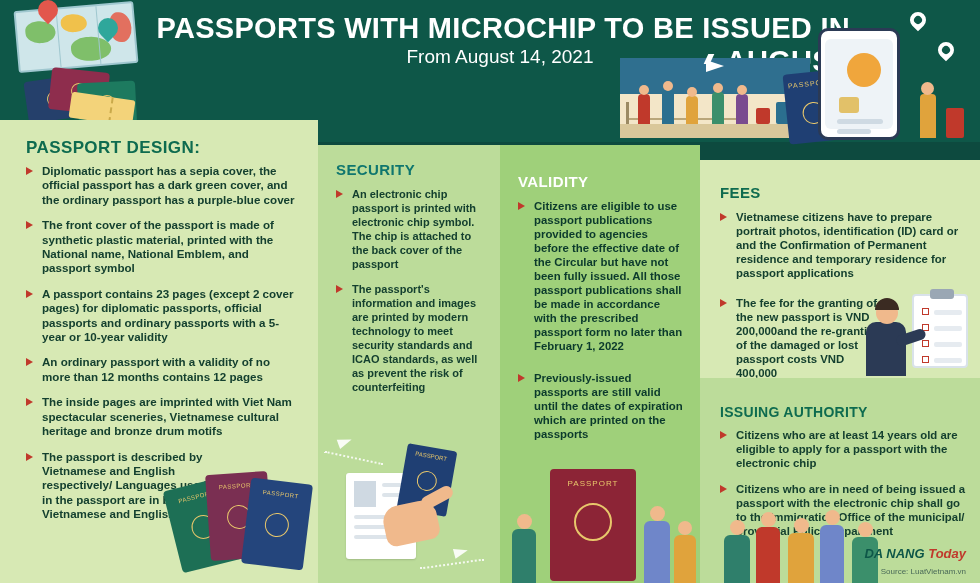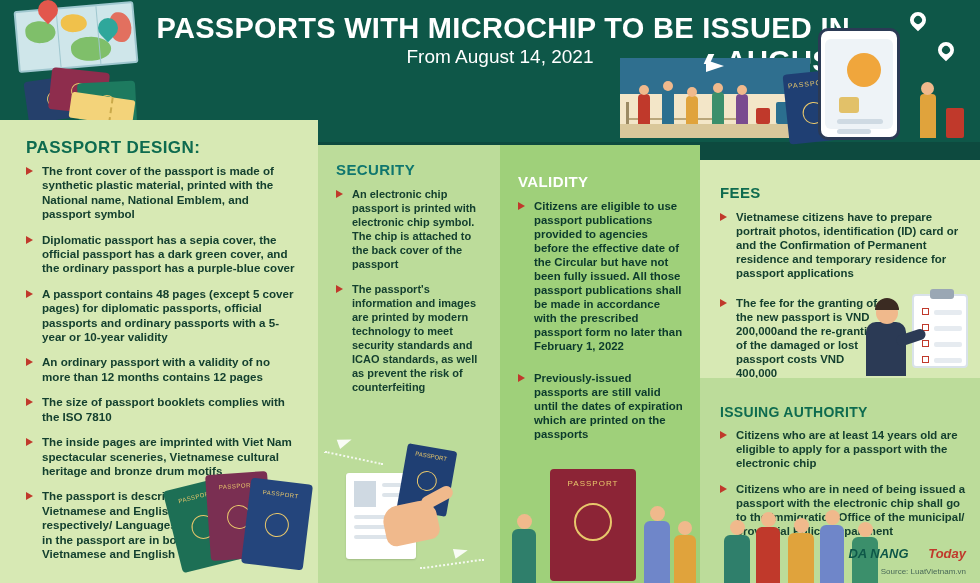--- a/index.html
+++ b/index.html
@@ -206,21 +206,21 @@
   .insp-body { position:absolute; left: 6px; top: 34px; width: 40px; height: 54px; background:#2b3a55; border-radius: 10px 10px 0 0;}
   .insp-head { position:absolute; left: 16px; top: 14px; width: 22px; height: 22px; border-radius:50%; background:#f0b98c;}
   .insp-hair { position:absolute; left: 15px; top: 10px; width: 24px; height: 12px; border-radius: 12px 12px 0 0; background:#3b2b22;}
   .insp-arm { position:absolute; left: 36px; top: 44px; width: 30px; height: 11px; background:#2b3a55; border-radius:6px; transform: rotate(-18deg);}
 
   
   #ill5 { position:absolute; left: 720px; bottom: 0px; width: 190px; height: 90px; }
 
   
   #brand { position: absolute; right: 14px; bottom: 22px; color:#0e5748; font-weight:bold; font-style: italic; font-size: 13px;}
-  #brand .today { color:#c0392b;margin-left:16px; }
+  #brand .today { color:#c0392b; }
   #source { position: absolute; right: 14px; bottom: 7px; color:#4a6a58; font-size: 8px;}
 </style>
 </head>
 <body>
 
 <div id="header">
 
   <div class="map-art">
     <div class="map-paper">
       <div class="map-cont map-c1"></div>
@@ -298,25 +298,24 @@
     <div class="ap-person" style="left:300px; bottom:4px; height:44px; width:16px; background:#e0a33c;">
       <div class="ap-head" style="background:#f0b98c; width:13px; height:13px; top:-12px;"></div>
     </div>
     <div class="bag" style="left:326px; bottom:4px; height:30px; width:18px; background:#c0392b;"></div>
   </div>
 </div>
 
 <div id="col1" class="col">
   <div id="t1" class="sec-title">PASSPORT DESIGN:</div>
   <div id="c1-bul" class="bullets">
+    <div class="bullet"><span class="tri"></span><span>Diplomatic passport has a sepia cover, the official passport has a dark green cover, and the ordinary passport has a purple-blue cover</span></div>
     <div class="bullet"><span class="tri"></span><span>The front cover of the passport is made of synthetic plastic material, printed with the National name, National Emblem, and passport symbol</span></div>
-    <div class="bullet"><span class="tri"></span><span>Diplomatic passport has a sepia cover, the official passport has a dark green cover, and the ordinary passport has a purple-blue cover</span></div>
-    <div class="bullet"><span class="tri"></span><span>A passport contains 48 pages (except 5 cover pages) for diplomatic passports, official passports and ordinary passports with a 5-year or 10-year validity</span></div>
+    <div class="bullet"><span class="tri"></span><span>A passport contains 23 pages (except 2 cover pages) for diplomatic passports, official passports and ordinary passports with a 5-year or 10-year validity</span></div>
     <div class="bullet"><span class="tri"></span><span>An ordinary passport with a validity of no more than 12 months contains 12 pages</span></div>
-    <div class="bullet"><span class="tri"></span><span>The size of passport booklets complies with the ISO 7810</span></div>
     <div class="bullet"><span class="tri"></span><span>The inside pages are imprinted with Viet Nam spectacular sceneries, Vietnamese cultural heritage and bronze drum motifs</span></div>
     <div class="bullet" style="width:190px"><span class="tri"></span><span>The passport is described by Vietnamese and English respectively/ Languages used in the passport are in both Vietnamese and English</span></div>
   </div>
 
   <div id="ill1" class="ill">
     <div class="pp-lg pp-l1">
         <span>PASSPORT</span>
         <i></i>
       </div>
     <div class="pp-lg pp-l2">

